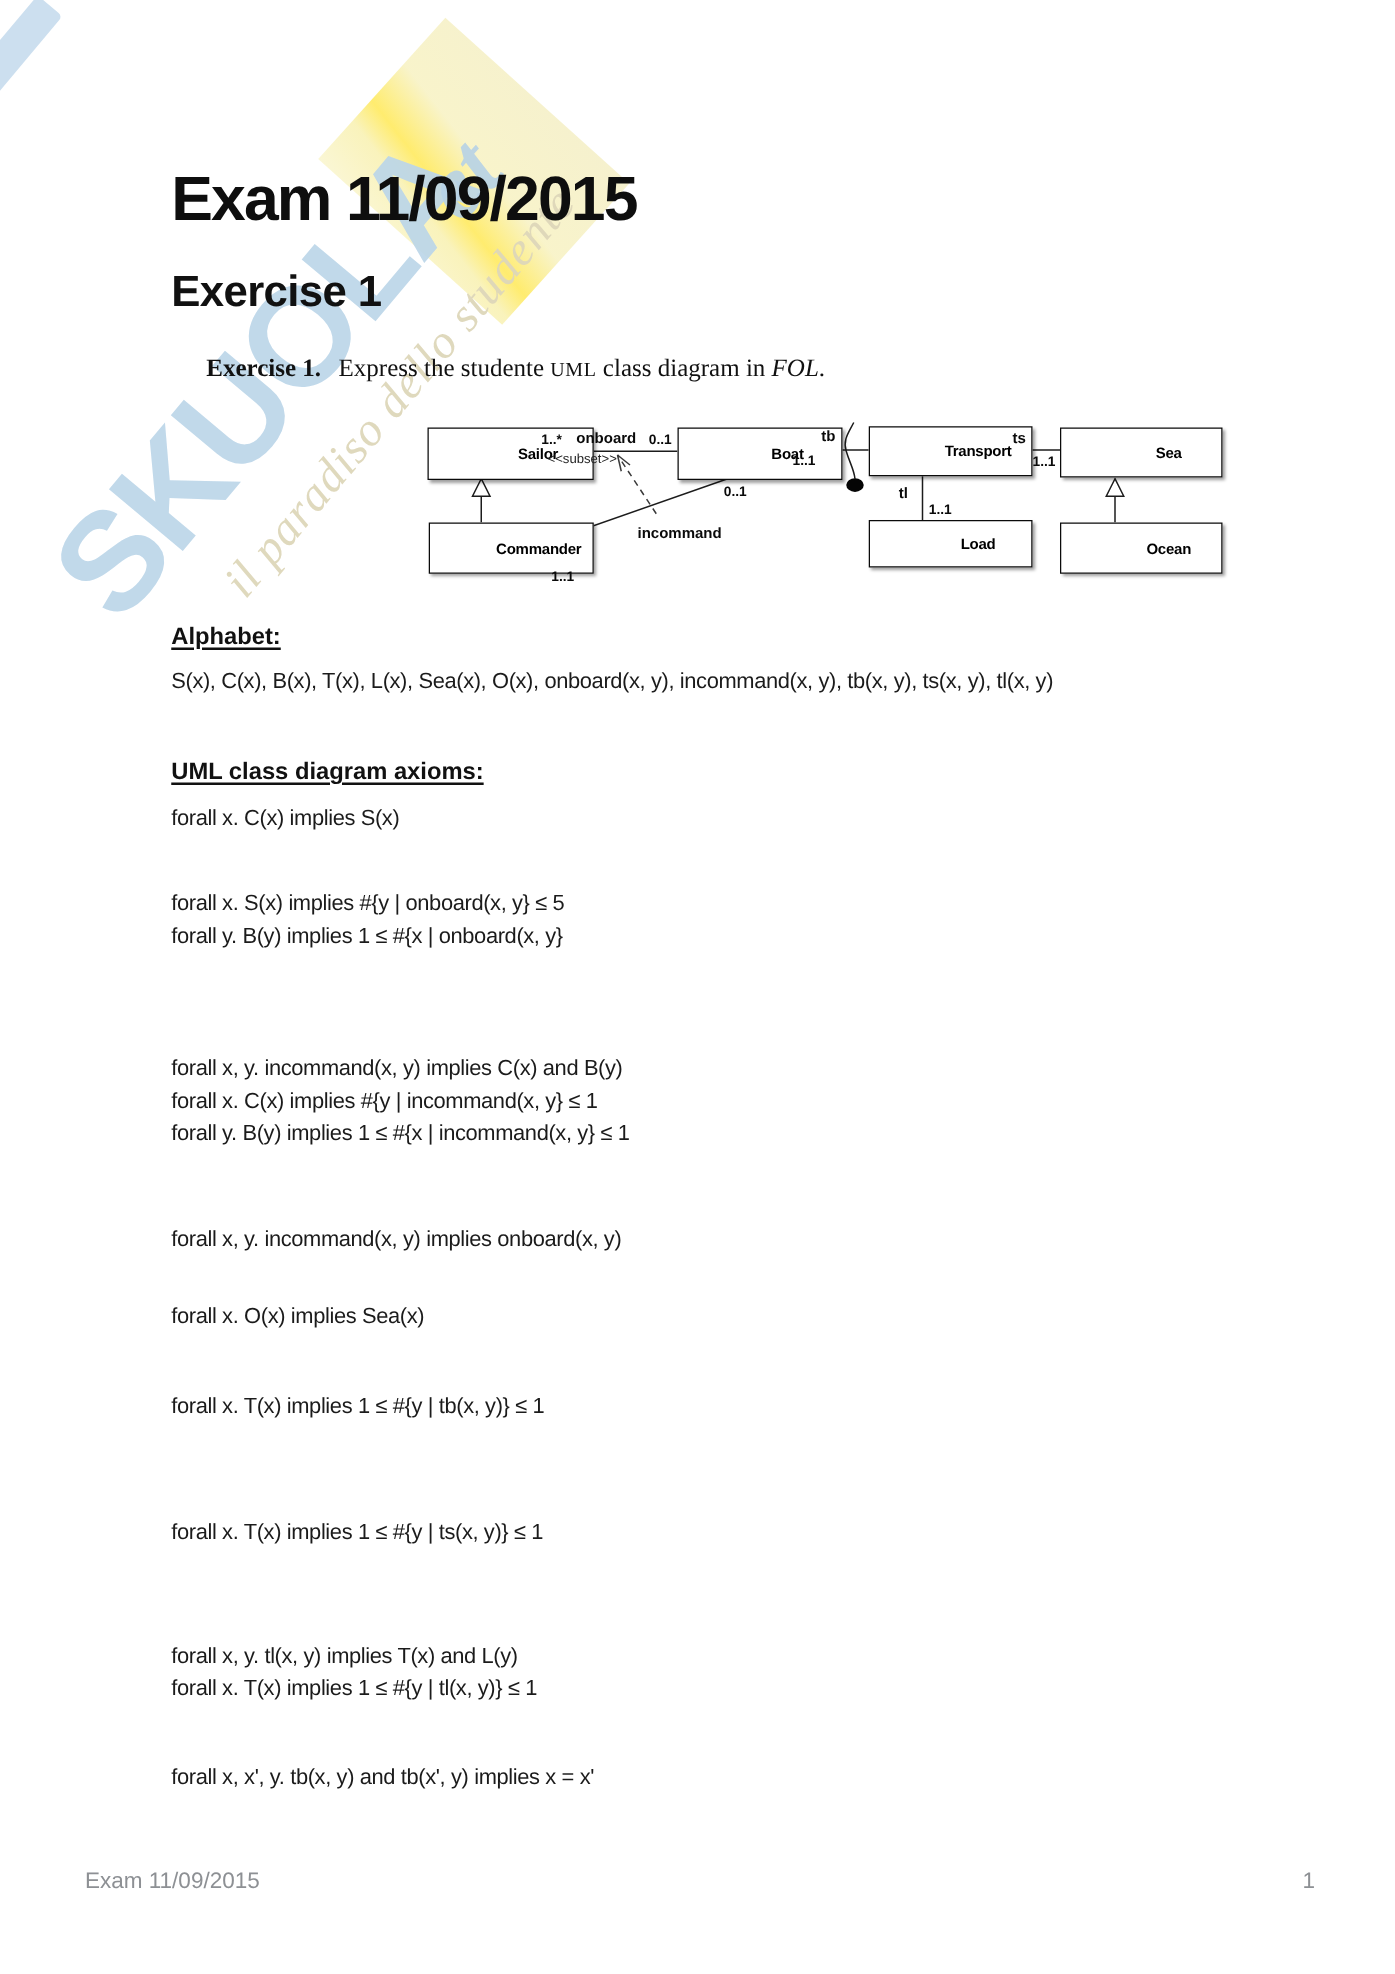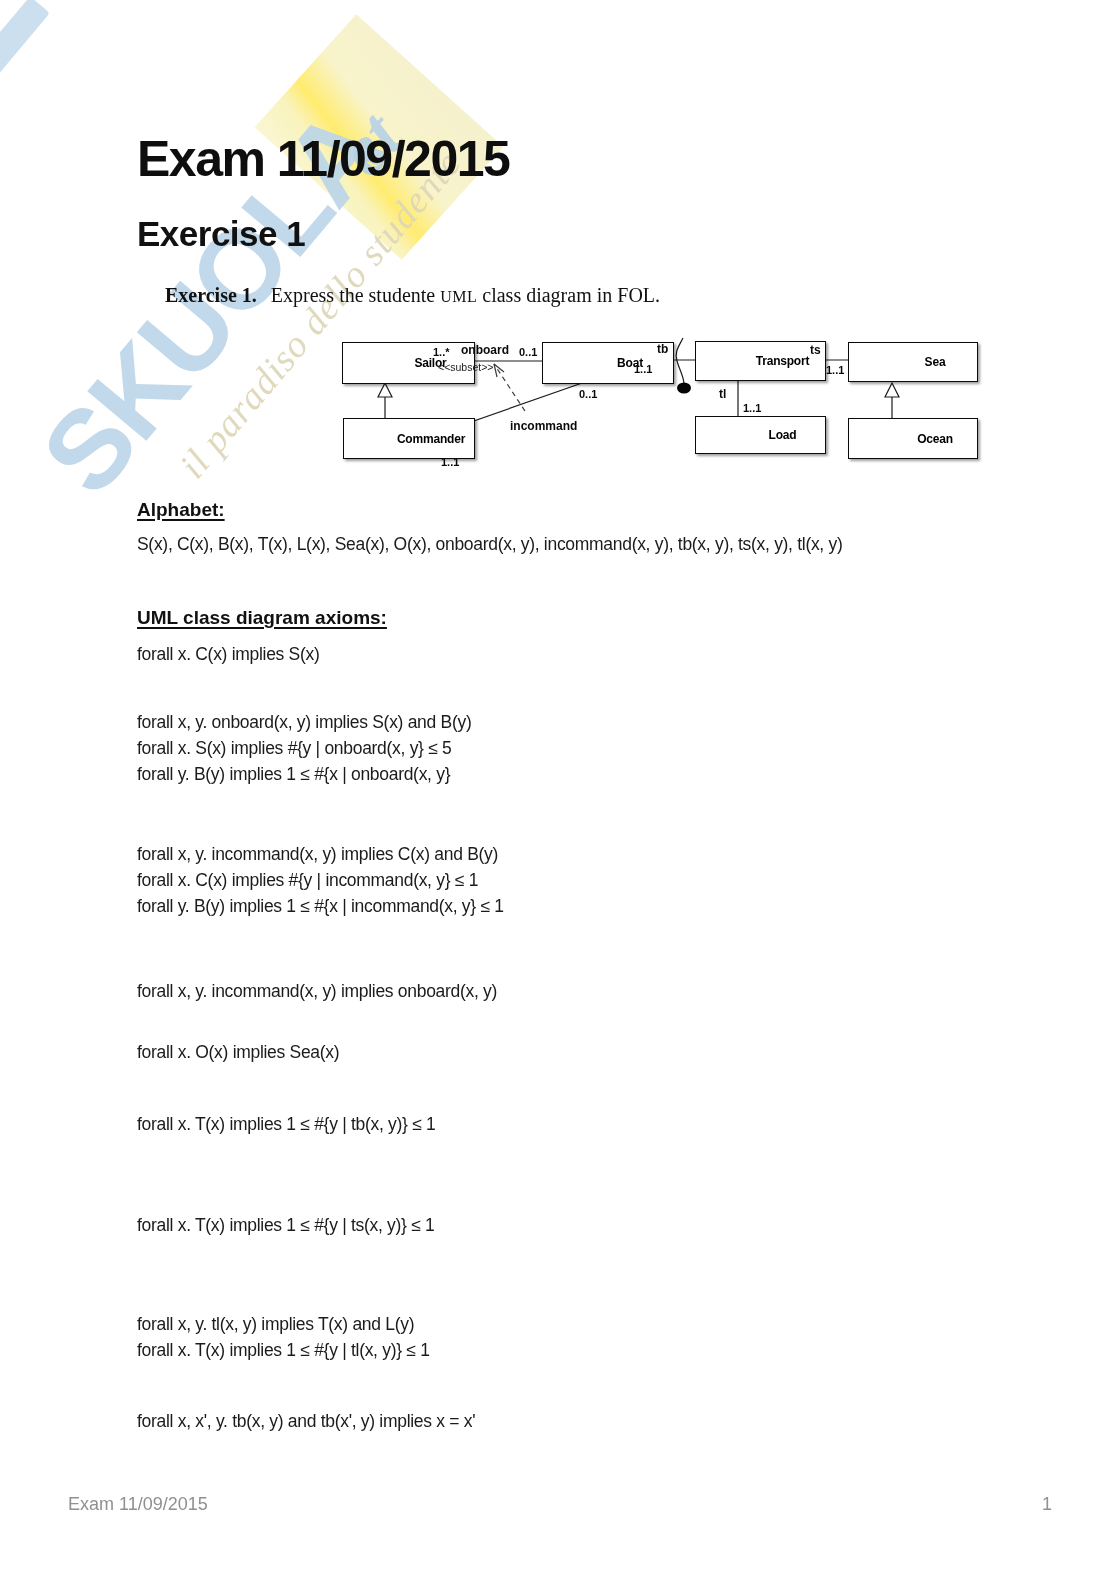--- a/index.html
+++ b/index.html
@@ -26,21 +26,21 @@
   
   .content{position:absolute;inset:0;z-index:5;}
   .doc-title{position:absolute;left:137px;top:133px;font-size:50px;line-height:52px;
       font-weight:bold;letter-spacing:-1.5px;color:#0e0e0e;}
   .section-heading{position:absolute;left:137px;top:219px;font-size:35px;line-height:30px;
       font-weight:bold;letter-spacing:-0.5px;color:#111;}
   .statement{position:absolute;left:165px;top:283px;font-size:20px;line-height:24px;
       font-family:"Liberation Serif","DejaVu Serif",serif;color:#111;}
   .statement .b{font-weight:bold;}
   .statement .sc{font-size:16px;letter-spacing:.5px;}
-  .statement .it{}
+  .statement .it{font-style:italic;}
   .statement .sp{display:inline-block;width:14px;}
 
   .subhead{position:absolute;left:137px;font-size:19px;font-weight:bold;color:#111;
       text-decoration:underline;text-decoration-thickness:2px;text-underline-offset:3px;}
   .subhead.alpha{top:499px;}
   .subhead.axioms{top:607px;}
   .alphabet-line{position:absolute;left:137px;top:534px;font-size:17.5px;letter-spacing:-0.3px;}
 
   .axioms-list{position:absolute;left:0;top:0;width:1116px;}
   .axiom-group{position:absolute;left:137px;font-size:17.5px;letter-spacing:-0.3px;line-height:26px;}
@@ -143,21 +143,20 @@
 
     <div class="subhead alpha">Alphabet:</div>
     <div class="alphabet-line">S(x), C(x), B(x), T(x), L(x), Sea(x), O(x), onboard(x, y), incommand(x, y), tb(x, y), ts(x, y), tl(x, y)</div>
 
     <div class="subhead axioms">UML class diagram axioms:</div>
     <div class="axioms-list">
         <div class="axiom-group">
           <div class="axiom-line">forall x. C(x) implies S(x)</div>
         </div>
         <div class="axiom-group">
-          <div class="axiom-line">forall x, y. onboard(x, y) implies S(x) and B(y)</div>
           <div class="axiom-line">forall x. S(x) implies #{y | onboard(x, y} ≤ 5</div>
           <div class="axiom-line">forall y. B(y) implies 1 ≤ #{x | onboard(x, y}</div>
         </div>
         <div class="axiom-group">
           <div class="axiom-line">forall x, y. incommand(x, y) implies C(x) and B(y)</div>
           <div class="axiom-line">forall x. C(x) implies #{y | incommand(x, y} ≤ 1</div>
           <div class="axiom-line">forall y. B(y) implies 1 ≤ #{x | incommand(x, y} ≤ 1</div>
         </div>
         <div class="axiom-group">
           <div class="axiom-line">forall x, y. incommand(x, y) implies onboard(x, y)</div>

